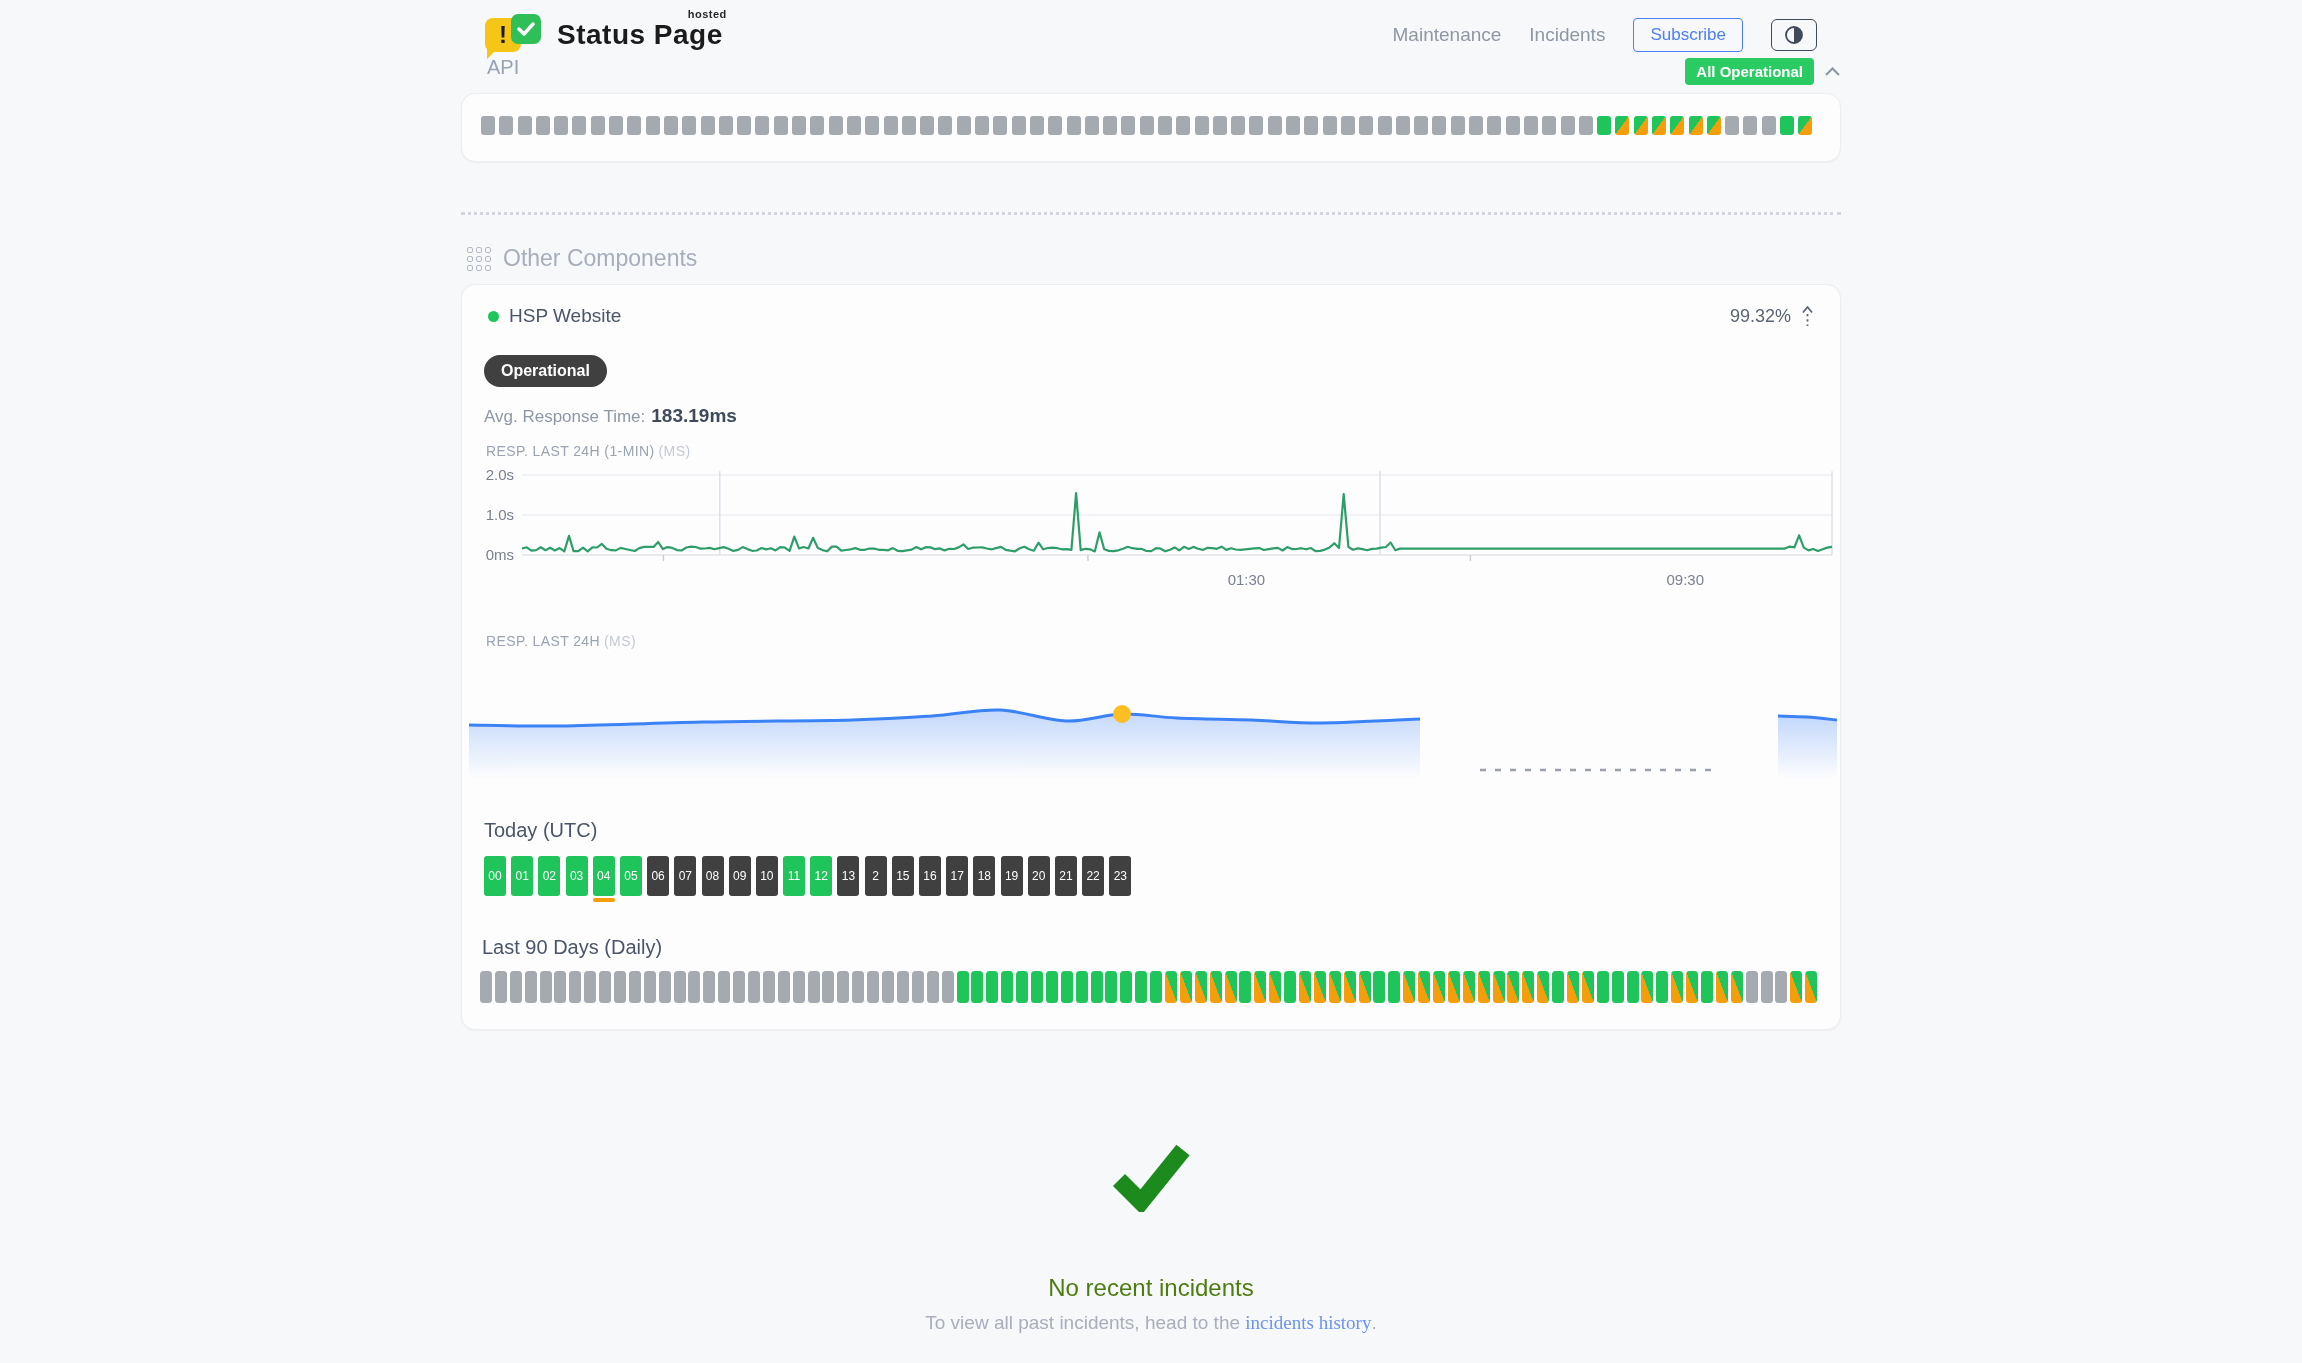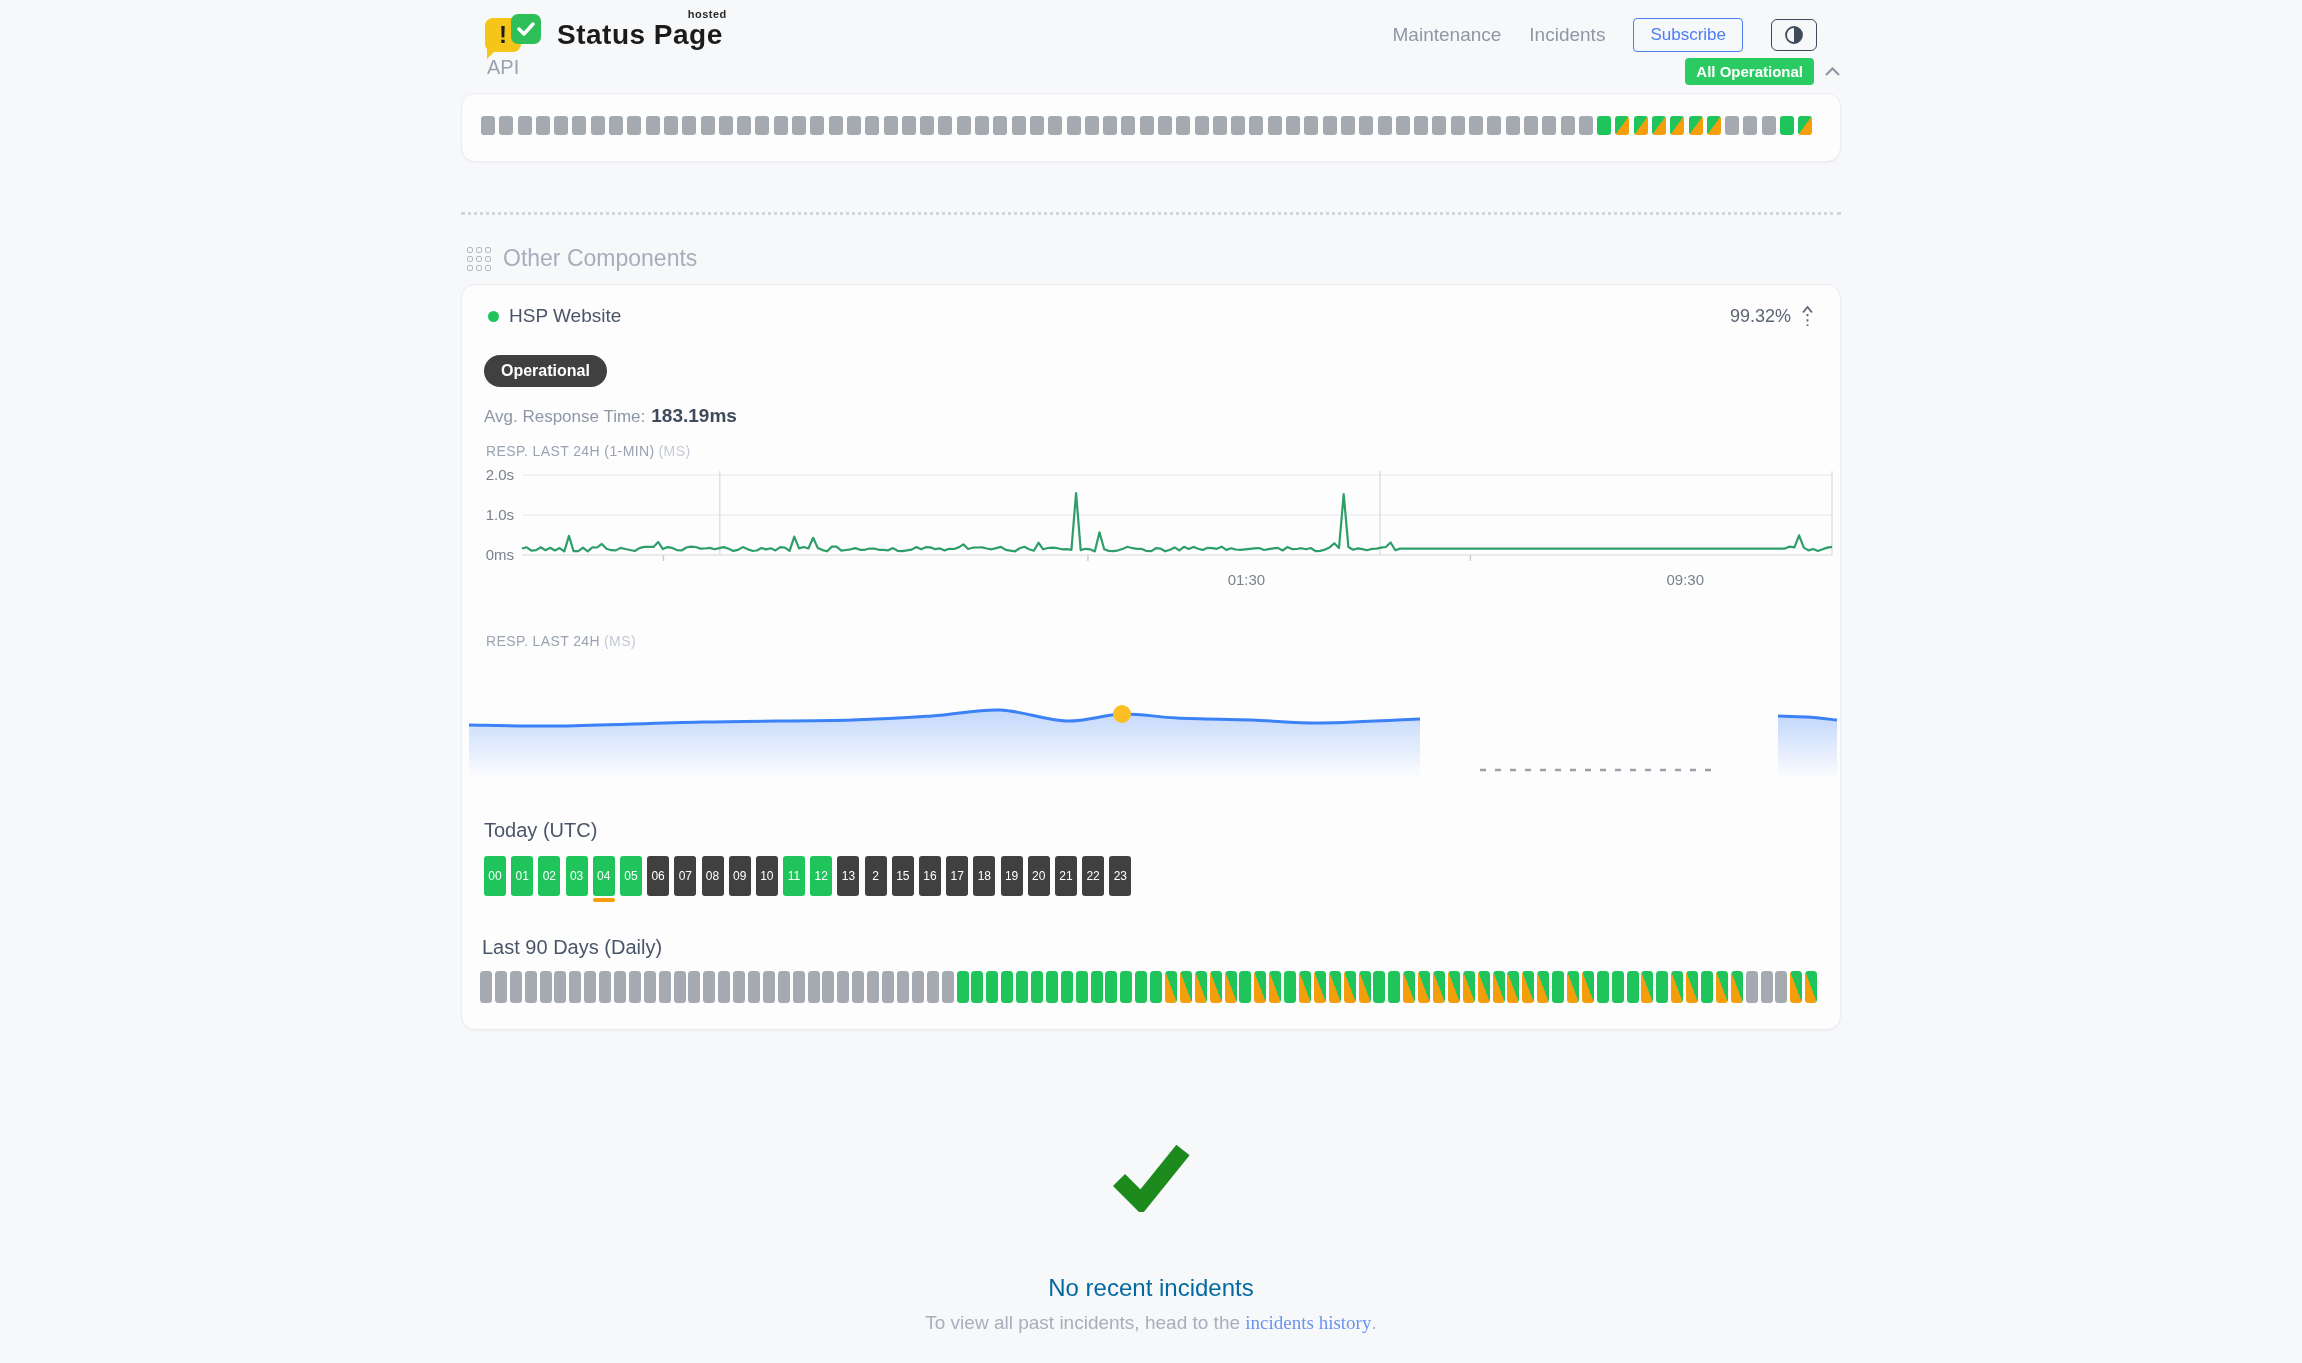--- a/index.html
+++ b/index.html
@@ -58,21 +58,21 @@
 
   .sub-title{font-size:20px;color:#4a5568;margin:30px 0 0 22px;}
   .hours{display:flex;gap:5.2px;margin:14px 0 0 22px;}
   .hour{width:22px;height:40px;border-radius:3px;flex:none;display:flex;align-items:center;justify-content:center;color:#fff;font-size:12px;position:relative;cursor:pointer;}
   .hour.none{background:#404040;}
   .hour.up{background:#1fc55b;}
   .hour .marker{position:absolute;left:0;right:0;bottom:-6px;height:4px;border-radius:2px;background:#f59e0b;}
   .t90{margin-top:40px;margin-left:20px;}
 
   .check-wrap{text-align:center;margin-top:110px;}
-  .no-incidents{text-align:center;font-size:24px;color:#0369a1;margin-top:58px;}
+  .no-incidents{text-align:center;font-size:24px;color:#4d7c0f;margin-top:58px;}
   .incidents-sub{text-align:center;font-size:19px;color:#a8aebb;margin-top:10px;}
   .incidents-sub a{color:#6b93f0;text-decoration:none;cursor:pointer;font-family:Liberation Serif, serif;}
 </style>
 </head>
 <body>
 
 <div class="page">
   <div class="content">
 
     <header>

